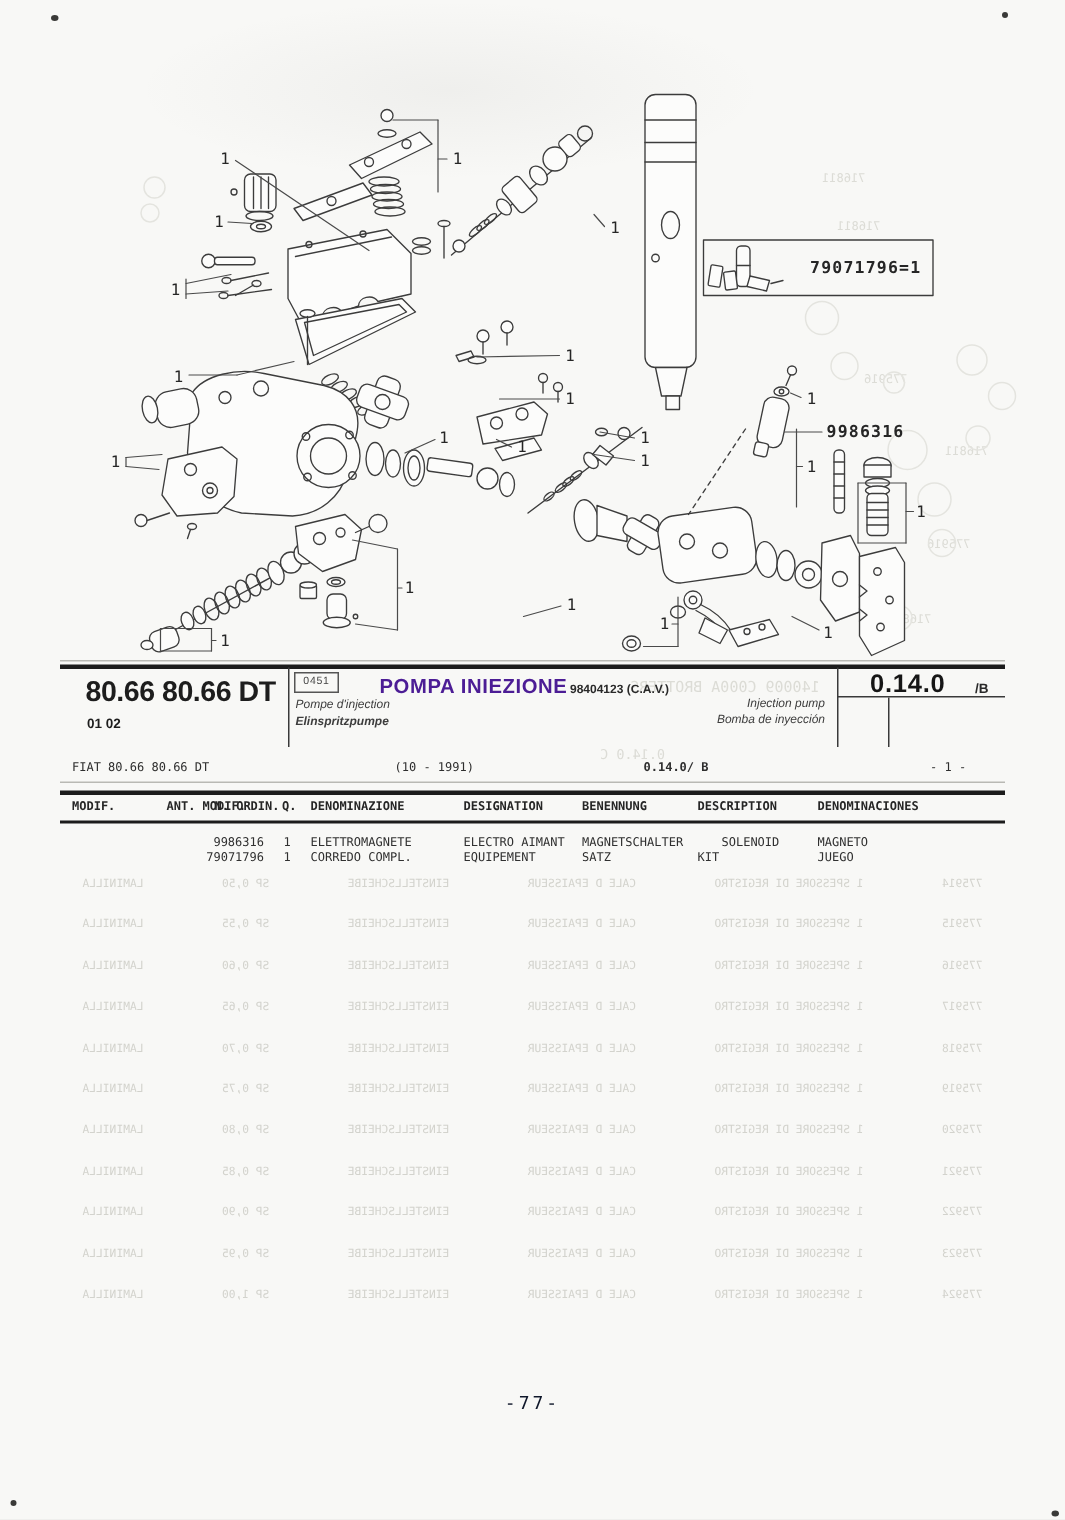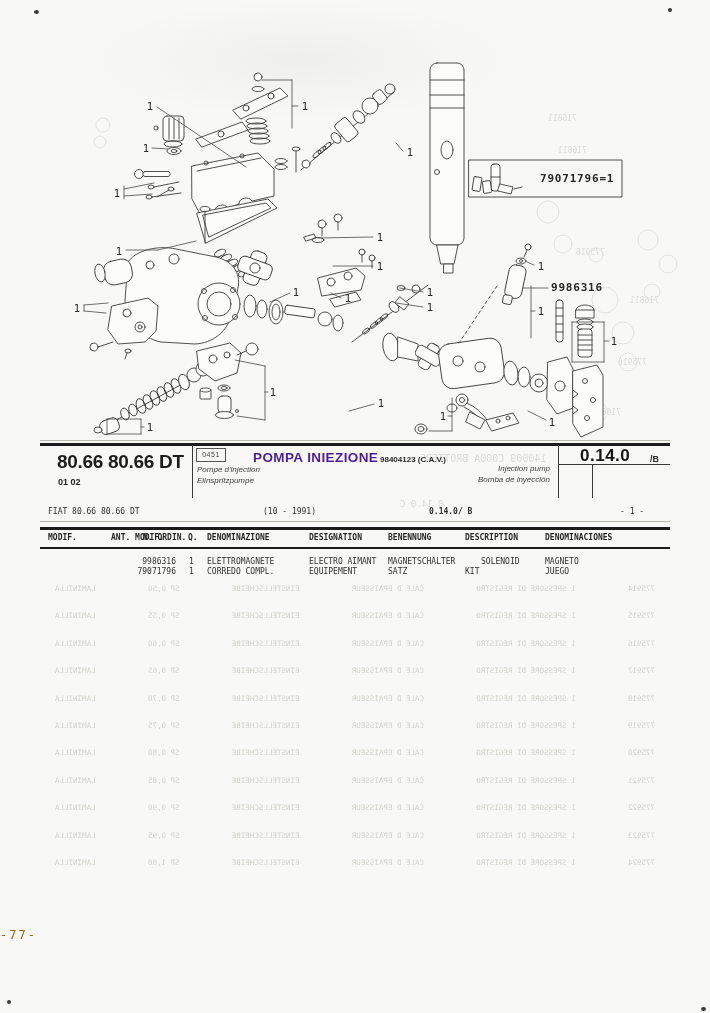--- a/index.html
+++ b/index.html
@@ -28,21 +28,21 @@
   .rule{position:absolute;left:40px;right:40px;background:#1c1c1c;}
   .rule-thin{position:absolute;left:40px;right:40px;background:#b9b9b4;height:1px;}
   .vline{position:absolute;background:#3a3a3a;width:1px;}
   .model-big{position:absolute;left:57px;top:451px;font-size:19px;font-weight:bold;letter-spacing:-.3px;color:#1d1d1d;}
   .model-sub{position:absolute;left:58px;top:477px;font-size:9px;font-weight:bold;color:#1d1d1d;}
   .code-box{position:absolute;left:196px;top:448px;width:28px;height:12px;border:1px solid #555;
     font-size:7px;color:#444;text-align:center;line-height:12px;letter-spacing:.5px;}
   .title-main{position:absolute;left:253px;top:450px;font-size:13.5px;font-weight:bold;letter-spacing:.4px;color:#4c1d95;white-space:nowrap;}
   .title-suffix{position:absolute;left:380px;top:455px;font-size:8px;font-weight:bold;color:#2a2a2a;white-space:nowrap;}
   .sub-fr{position:absolute;left:197px;top:465px;font-size:8px;font-style:italic;color:#3d3d3d;}
-  .sub-de{position:absolute;left:197px;top:476px;font-size:8px;font-style:italic;color:#3d3d3d;}
+  .sub-de{position:absolute;left:197px;top:476px;font-size:8px;font-style:italic;color:#3d3d3d;font-weight:bold;}
   .sub-en{position:absolute;right:160px;top:464px;font-size:8px;font-style:italic;color:#3d3d3d;text-align:right;}
   .sub-es{position:absolute;right:160px;top:475px;font-size:8px;font-style:italic;color:#3d3d3d;text-align:right;}
   .section-code{position:absolute;left:580px;top:446px;font-size:17px;font-weight:bold;color:#161616;letter-spacing:.5px;}
   .section-suffix{position:absolute;left:650px;top:454px;font-size:9px;font-weight:bold;color:#2a2a2a;}
   
   .mono{font-family:"DejaVu Sans Mono",monospace;}
   .sh{position:absolute;top:507px;font-size:8px;color:#2e2e2e;white-space:nowrap;}
   
   .th{position:absolute;top:533px;font-size:8px;font-weight:bold;color:#262626;white-space:nowrap;}
   #table-rows{position:absolute;left:0;top:557px;width:710px;}
@@ -51,22 +51,22 @@
   .ghost-row{
     position:absolute;left:55px;right:55px;display:flex;justify-content:space-between;
     transform:scaleX(-1);filter:blur(.35px);
     font-family:"DejaVu Sans Mono",monospace;font-size:7.5px;color:#d3d3cd;white-space:nowrap;
   }
   .ghost-mark{
     position:absolute;transform:scaleX(-1);filter:blur(.3px);
     font-family:"DejaVu Sans Mono",monospace;color:#dcdcd6;white-space:nowrap;
   }
   
-  .footer{position:absolute;left:0;right:0;top:928px;
-    font-family:"DejaVu Sans Mono",monospace;font-size:12px;color:#a16207;letter-spacing:2px;}
+  .footer{position:absolute;left:0;right:0;top:928px;text-align:center;
+    font-family:"DejaVu Sans Mono",monospace;font-size:12px;color:#0f172a;letter-spacing:2px;}
 </style>
 </head>
 <body>
 
 <div class="page">
 
   <div class="speck" style="left:34px;top:10px;width:5px;height:4px;"></div>
   <div class="speck" style="left:668px;top:8px;width:4px;height:4px;"></div>
   <div class="speck" style="left:7px;top:1000px;width:4px;height:4px;"></div>
   <div class="speck" style="left:701px;top:1007px;width:5px;height:4px;"></div>

